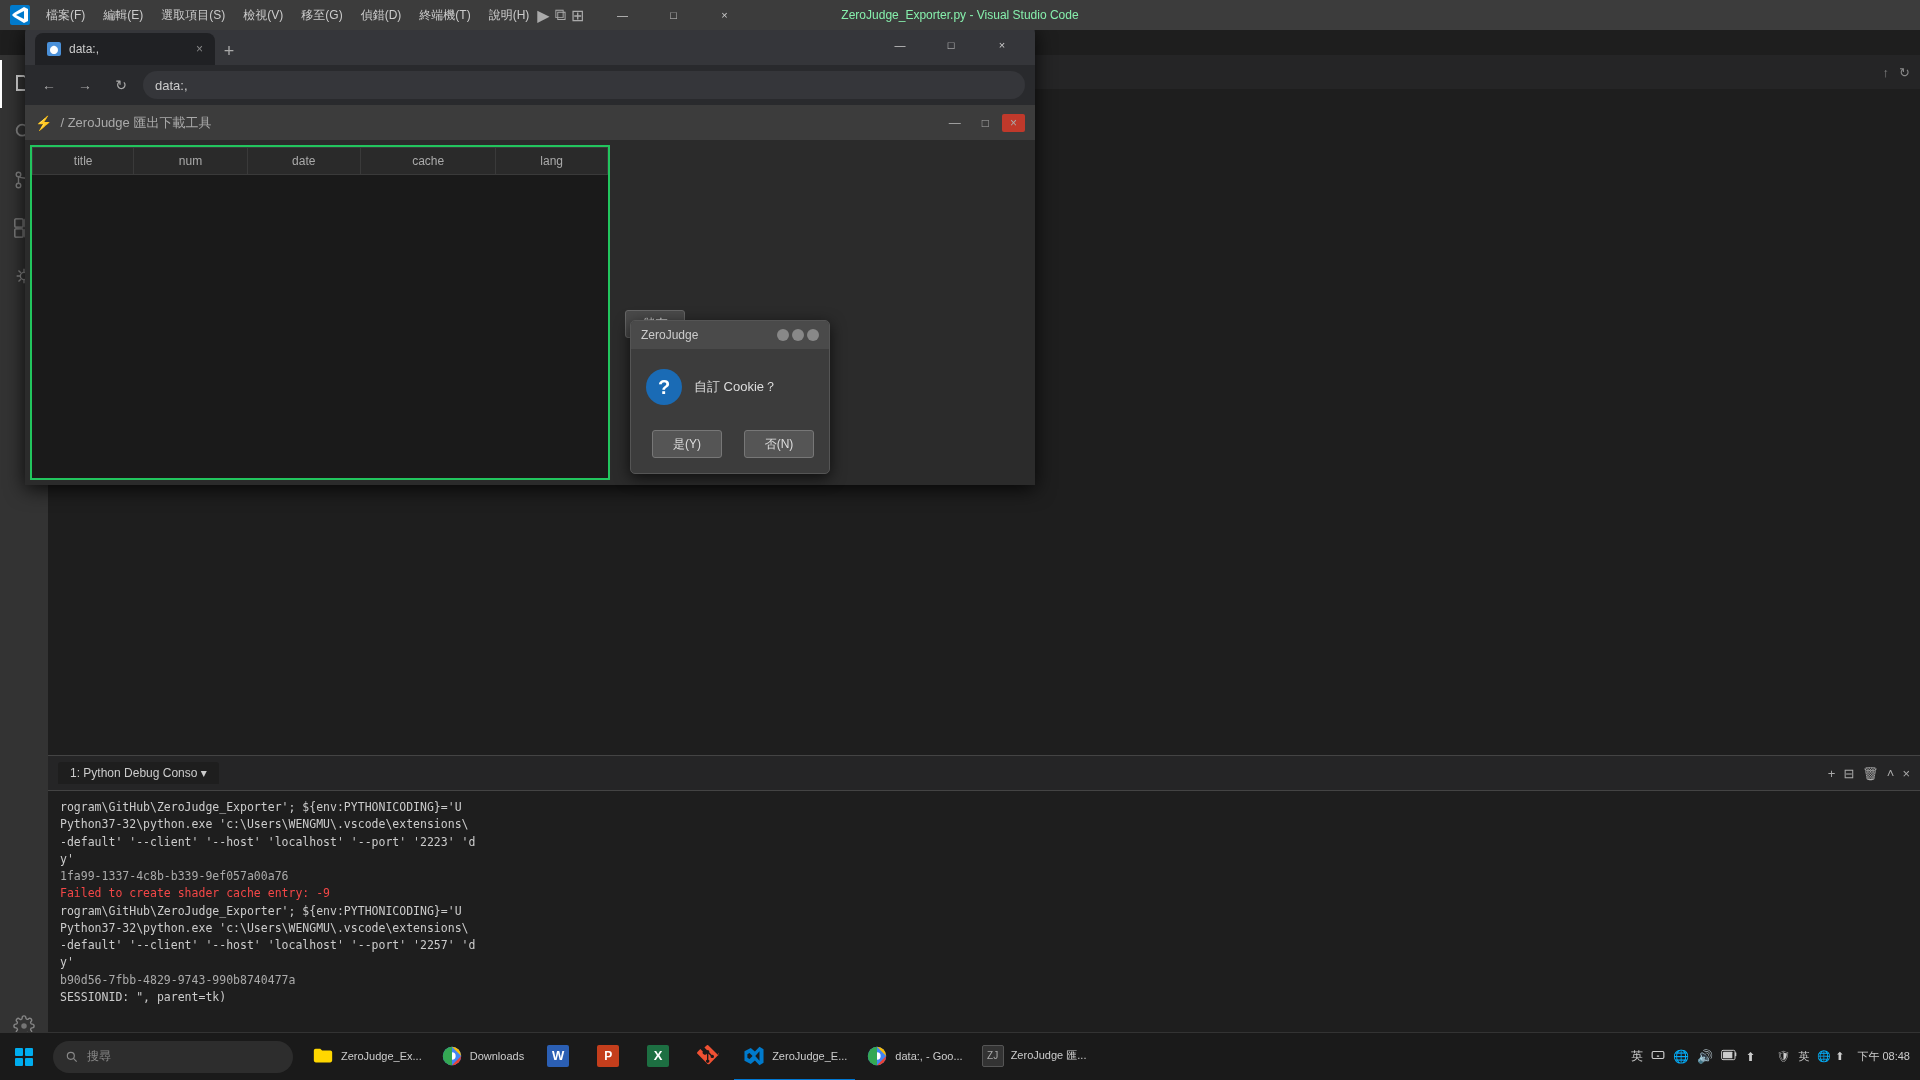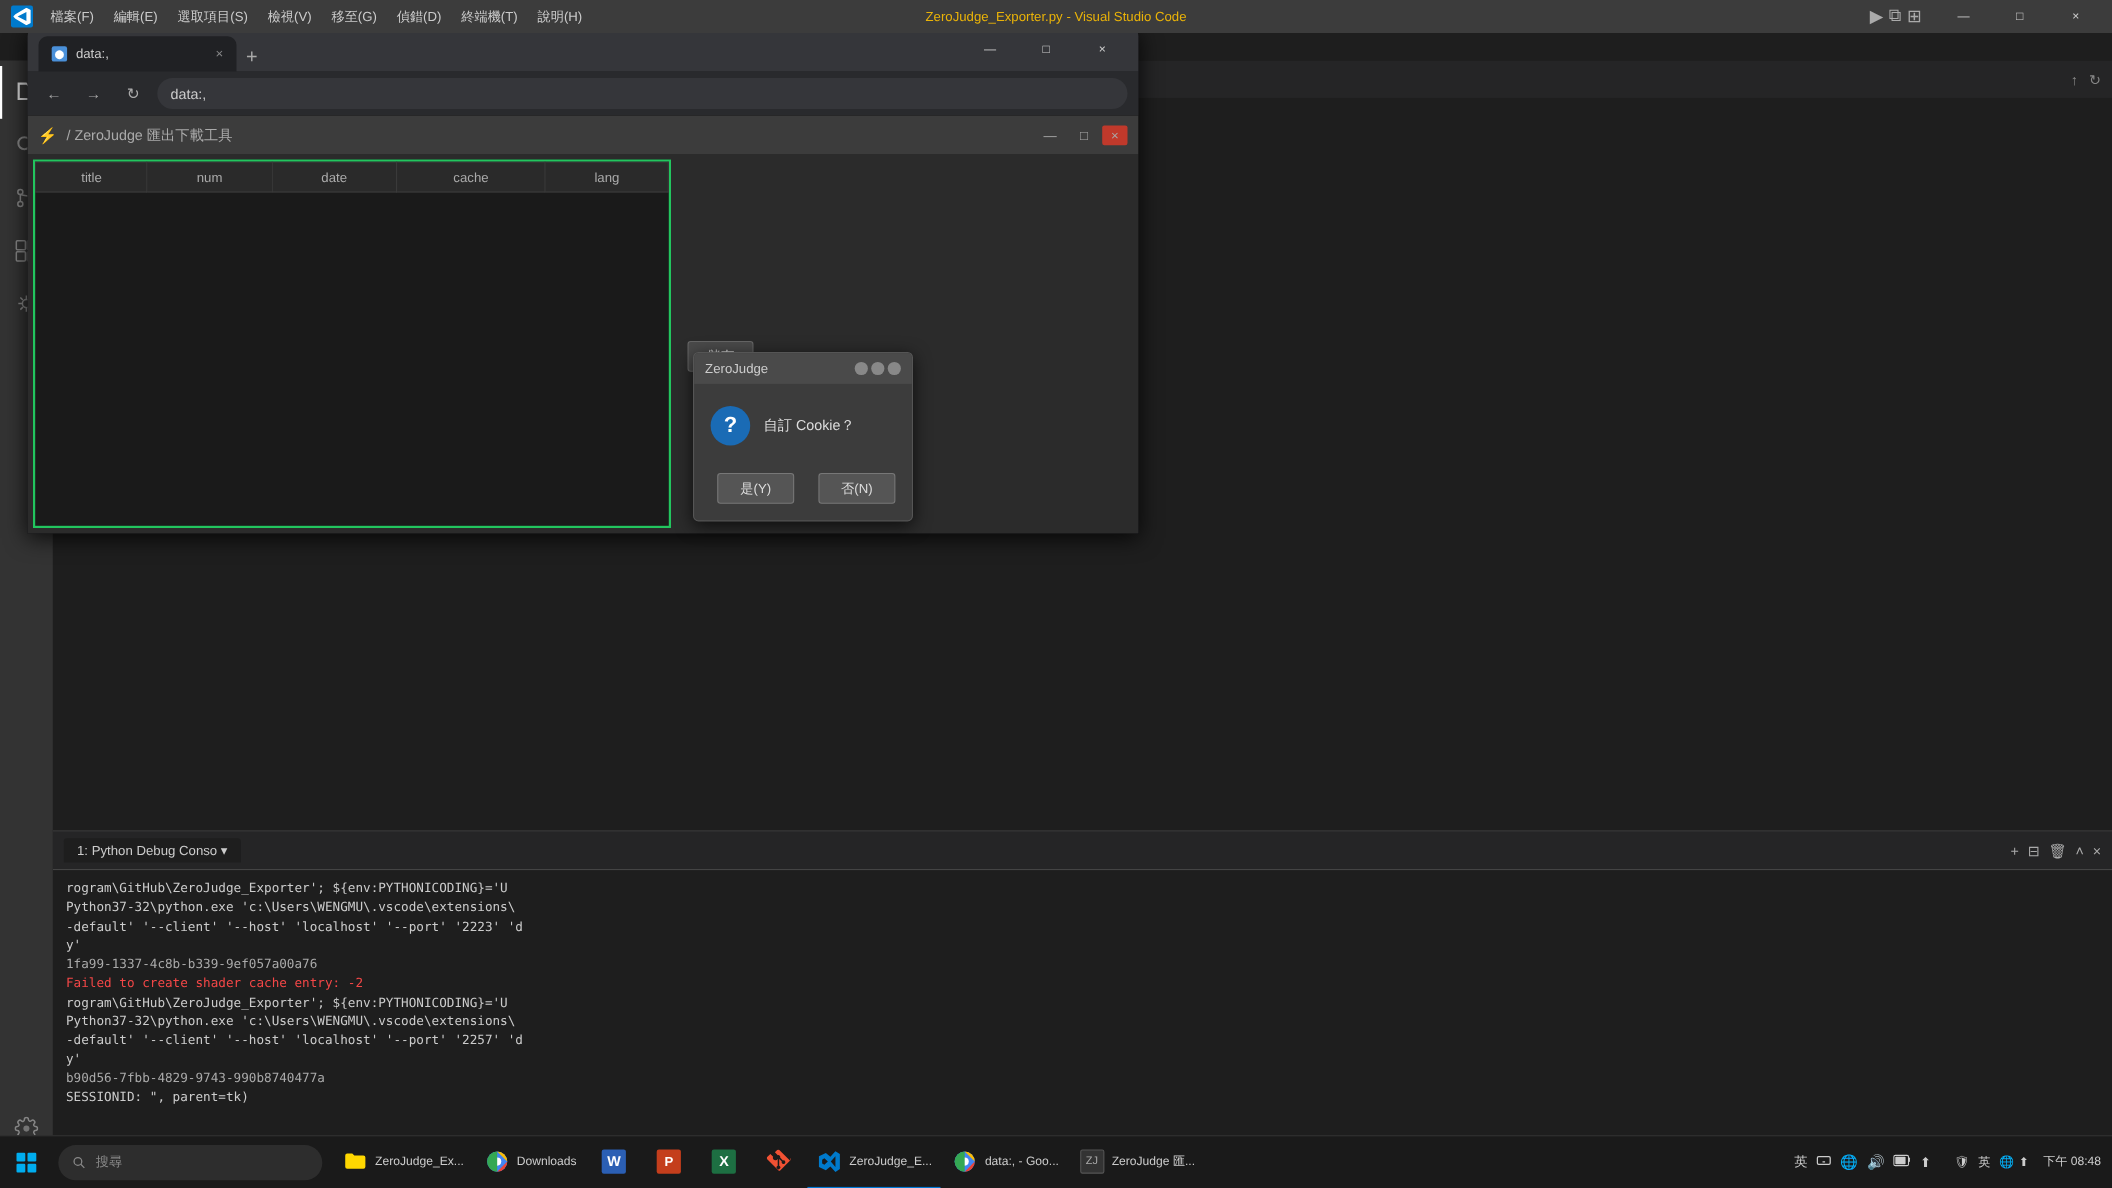--- a/index.html
+++ b/index.html
@@ -14,21 +14,20 @@
     }
 
     
     .vscode-titlebar {
       position: absolute;
       top: 0; left: 0; right: 0;
       height: 30px;
       background: #3c3c3c;
       display: flex;
       align-items: center;
-      justify-content: space-between;
       padding: 0 10px;
       z-index: 100;
     }
     .vscode-titlebar-left {
       display: flex;
       align-items: center;
       gap: 8px;
     }
     .vscode-logo {
       width: 20px; height: 20px;
@@ -46,21 +45,21 @@
       cursor: pointer;
       border-radius: 3px;
       color: #ccc;
       font-size: 12px;
     }
     .vscode-title-center {
       position: absolute;
       left: 50%;
       transform: translateX(-50%);
       font-size: 12px;
-      color: #eab308;
+      color: #86efac;
     }
     .vscode-titlebar-right {
       display: flex;
       align-items: center;
       gap: 5px;
     }
     .win-btn {
       width: 46px; height: 30px;
       display: flex; align-items: center; justify-content: center;
       cursor: pointer;
@@ -606,21 +605,21 @@
             <div style="color:#aaa;cursor:pointer;">×</div>
           </div>
         </div>
         <div class="terminal-content">
           <div class="terminal-line" style="color:#ccc;">rogram\GitHub\ZeroJudge_Exporter'; ${env:PYTHONICODING}='U</div>
           <div class="terminal-line" style="color:#ccc;">Python37-32\python.exe 'c:\Users\WENGMU\.vscode\extensions\</div>
           <div class="terminal-line" style="color:#ccc;">-default' '--client' '--host' 'localhost' '--port' '2223' 'd</div>
           <div class="terminal-line" style="color:#ccc;">y'</div>
           <div class="terminal-line"></div>
           <div class="terminal-line" style="color:#aaa;">1fa99-1337-4c8b-b339-9ef057a00a76</div>
-          <div class="terminal-line terminal-red">Failed to create shader cache entry: -2</div>
+          <div class="terminal-line terminal-red">Failed to create shader cache entry: -9</div>
           <div class="terminal-line" style="color:#ccc;">rogram\GitHub\ZeroJudge_Exporter'; ${env:PYTHONICODING}='U</div>
           <div class="terminal-line" style="color:#ccc;">Python37-32\python.exe 'c:\Users\WENGMU\.vscode\extensions\</div>
           <div class="terminal-line" style="color:#ccc;">-default' '--client' '--host' 'localhost' '--port' '2257' 'd</div>
           <div class="terminal-line" style="color:#ccc;">y'</div>
           <div class="terminal-line"></div>
           <div class="terminal-line" style="color:#aaa;">b90d56-7fbb-4829-9743-990b8740477a</div>
           <div class="terminal-line" style="color:#ccc;">SESSIONID: ", parent=tk)</div>
         </div>
       </div>
     </div>

